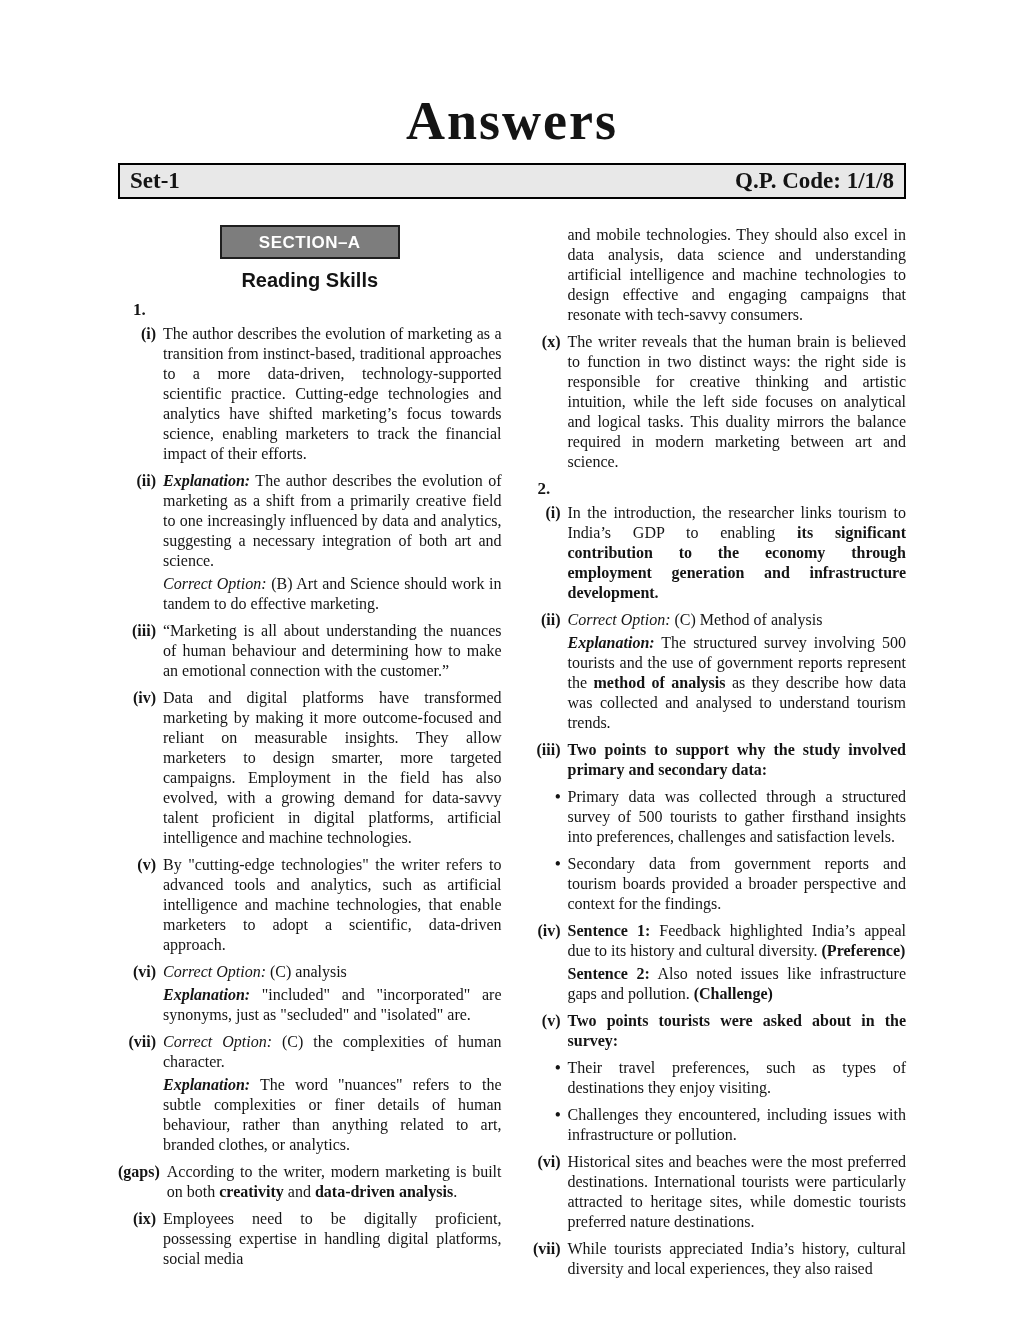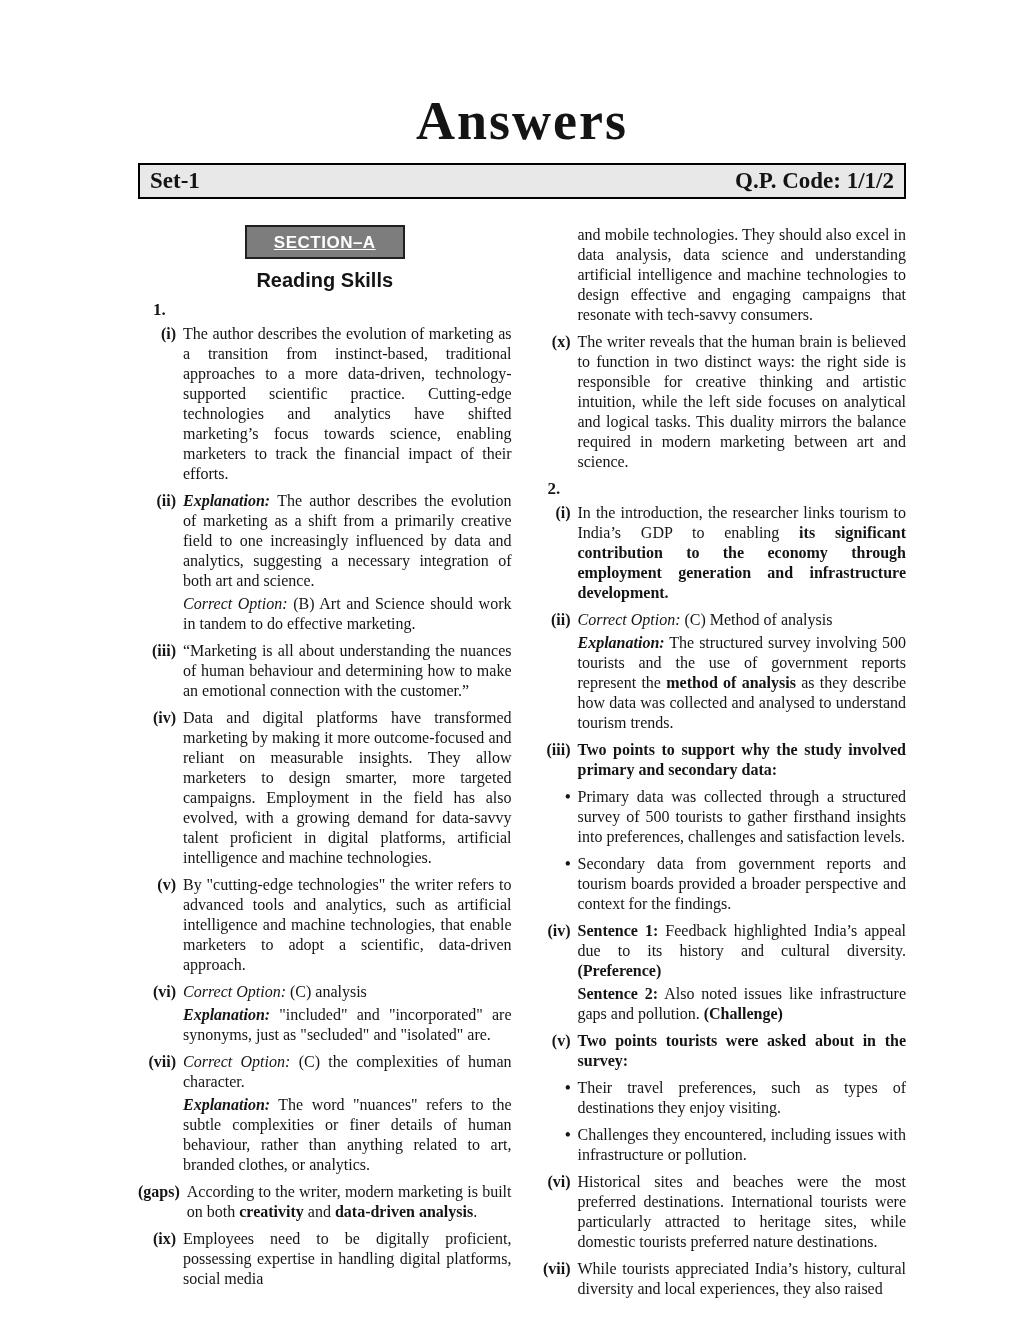--- a/index.html
+++ b/index.html
@@ -6,42 +6,42 @@
     --banner-bg:#7d7d7d; --banner-border:#1f1f1f; --banner-text:#ffffff;
     --bar-bg:#e8e8e8; --bar-border:#000000; --text:#141414; --page-bg:#ffffff;
   }
   *{box-sizing:border-box;}
   html,body{margin:0;padding:0;}
   body{
     width:1024px;height:1325px;background:var(--page-bg);
     color:var(--text);font-family:"Liberation Serif",serif;
     -webkit-font-smoothing:antialiased;
   }
-  .sheet{padding:93px 118px 0 118px;margin-left:20px;}
+  .sheet{padding:93px 118px 0 118px;}
   .title{
     margin:0;text-align:center;
     font:bold 54px/1.05 "Liberation Serif",serif;letter-spacing:2px;
   }
   .subtitle{
     text-align:center;margin-top:2px;
     font:bold 26px/1.1 "Liberation Sans",sans-serif;
   }
   .subtitle sup{font-size:14px;vertical-align:super;line-height:0;}
   .qbar{
     margin-top:13px;display:flex;justify-content:space-between;align-items:center;
     border:2px solid var(--bar-border);background:var(--bar-bg);
     padding:3px 10px;font-weight:bold;font-size:23px;
   }
   .cols{display:flex;gap:21px;margin-top:26px;align-items:flex-start;}
   .col{flex:1 1 0;min-width:0;}
   .banner{
-    width:160px;margin:0 auto;background:var(--banner-bg);
+    width:180px;margin:0 auto;background:var(--banner-bg);
     border:2px solid var(--banner-border);color:var(--banner-text);
     text-align:center;font:bold 17px/1 "Liberation Sans",sans-serif;
-    letter-spacing:.5px;padding:7px 0 6px;text-decoration:underline;
+    letter-spacing:.5px;padding:7px 0 6px;
   }
   .heading{
     text-align:center;margin:9px 0 8px;
     font:bold 20px/1.2 "Liberation Sans",sans-serif;
   }
   .qnum{font-weight:bold;font-size:17px;line-height:20px;padding-left:15px;margin:0 0 4px;}
   .item{display:flex;gap:7px;margin:0 0 7px;font-size:16px;line-height:20px;}
   .marker{
     flex:0 0 38px;display:flex;justify-content:flex-end;align-items:flex-start;
     font-weight:bold;white-space:nowrap;
@@ -55,21 +55,21 @@
   .bi{font-weight:bold;font-style:italic;}
 </style>
 </head>
 <body>
 
 <div class="sheet">
   <h1 class="title">Answers</h1>
 
   <div class="qbar">
     <span>Set-1</span>
-    <span>Q.P. Code: 1/1/2</span>
+    <span>Q.P. Code: 1/1/8</span>
   </div>
 
   <div class="cols">
     <div class="col" id="col-left">
       <div class="banner">SECTION–A</div>
       <div class="heading">Reading Skills</div>
     <div class="qnum">1.</div>
         <div class="item">
           <div class="marker">(i)</div>
           <div class="body">

